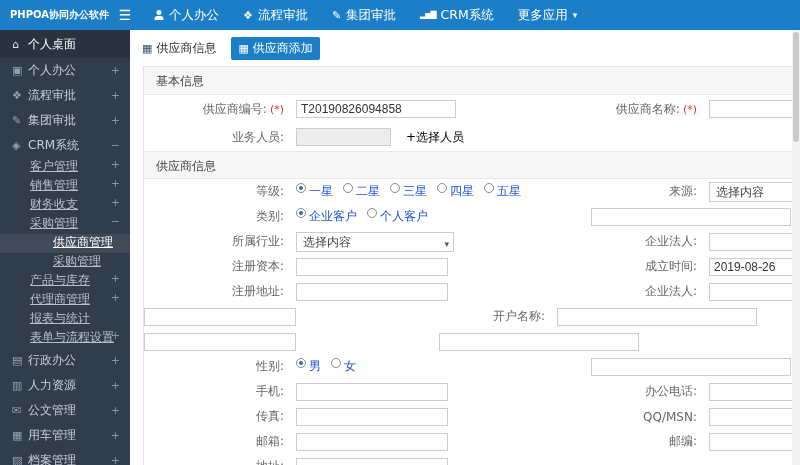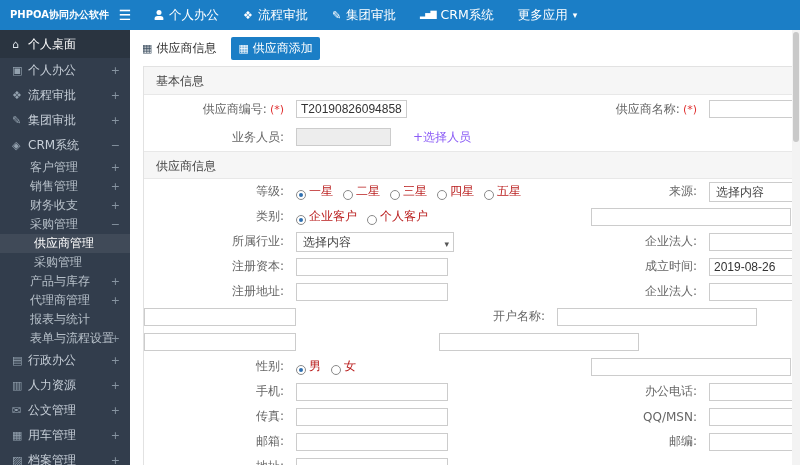--- a/index.html
+++ b/index.html
@@ -23,23 +23,23 @@
     width:9px; height:4px; border-radius:4px 4px 1px 1px; background:#fff; }
   .caret { font-size:9px; }
 
   
   .sidebar { position:absolute; top:30px; left:0; bottom:0; width:130px; background:#323d4c; overflow:hidden; }
   .s-item { position:relative; display:flex; align-items:center; height:25px; padding-left:12px;
     font-size:12px; color:#c7cfd8; cursor:pointer; white-space:nowrap; }
   .s-item.desktop { height:28px; background:#2a3440; color:#fff; }
   .s-item .sicon { width:16px; font-size:11px; color:#93a1ae; flex:0 0 auto; }
   .s-item.desktop .sicon { color:#dfe6ec; }
-  .s-sub { position:relative; display:flex; align-items:center; height:19px; padding-left:30px;
-    font-size:12px; color:#b7c0c9; cursor:pointer; white-space:nowrap; }
-  .s-sub.lvl2 { padding-left:34px; }
+  .s-sub { position:relative; display:flex; height:19px; padding-left:30px;
+    font-size:12px; color:#b7c0c9; cursor:pointer; white-space:nowrap;text-decoration:underline; }
+  .s-sub.lvl2 { padding-left:53px; }
   .s-sub.active { color:#ffffff; background:rgba(255,255,255,0.07); }
   .expd { position:absolute; right:10px; color:#8794a1; font-size:11px; }
 
   
   .content { position:absolute; top:30px; left:130px; right:0; bottom:0; background:#fff; overflow:hidden; }
   .tabbar { height:36px; display:flex; align-items:center; gap:8px; padding-left:5px; }
   .tab { display:flex; align-items:center; gap:4px; font-size:12px; color:#333; padding:3px 7px; cursor:pointer; }
   .tab .ticon { font-size:11px; color:#3d4f60; }
   .tab.active { background:#1b7ec6; color:#fff; border-radius:2px; }
   .tab.active .ticon { color:#fff; }
@@ -54,32 +54,32 @@
   .flabel { color:#666; text-align:right; white-space:nowrap; flex:0 0 auto; }
   .flabel.l { width:152px; padding-right:12px; }
   .flabel.r { width:118px; padding-right:12px; }
   .fctrl { display:flex; align-items:center; flex:0 0 auto; }
   .fctrl.l { width:295px; }
   .fctrl.r { flex:1 1 auto; }
   .req { color:#e03030; margin-left:3px; font-size:11px; }
 
   .txt { height:18px; border:1px solid #ccc; padding:0 4px; font-size:12px; color:#333;
     background:#fff; width:152px; outline:none; }
-  .txt.code { width:111px; }
+  .txt.code { width:160px; }
   .txt.rcol { width:200px; }
   .txt.gray { width:95px; background:#ededed; }
-  .lnk { color:#8b5cf6; margin-left:22px; text-decoration:none; cursor:pointer; }
+  .lnk { color:#000000; margin-left:15px; text-decoration:none; cursor:pointer; }
 
   .select { position:relative; height:20px; line-height:18px; border:1px solid #ccc;
     padding:0 16px 0 6px; font-size:12px; color:#444; background:#fff; cursor:pointer; white-space:nowrap; }
   .select.ind { width:158px; }
   .select.src { width:185px; }
   .select .car { position:absolute; right:4px; top:2px; font-size:9px; color:#555; }
 
-  .ropt { display:inline-flex; align-items:flex-end; margin-right:10px; color:#b91c1c; cursor:pointer; }
+  .ropt { display:inline-flex; align-items:flex-start; margin-right:10px; color:#1d4ed8; cursor:pointer; }
   .rdo { width:10px; height:10px; border:1px solid #8a8a8a; border-radius:50%; margin-right:3px;
     position:relative; background:#fff; flex:0 0 auto; }
   .rdo.on::after { content:""; position:absolute; top:2px; left:2px; right:2px; bottom:2px;
     border-radius:50%; background:#2f6fb0; }
 
   .vscroll { position:absolute; right:0; top:30px; bottom:0; width:8px; background:#f3f3f3; }
   .vthumb { position:absolute; top:2px; left:1px; width:6px; height:110px; background:#c9c9c9; border-radius:3px; }
 </style>
 </head>
 <body>

